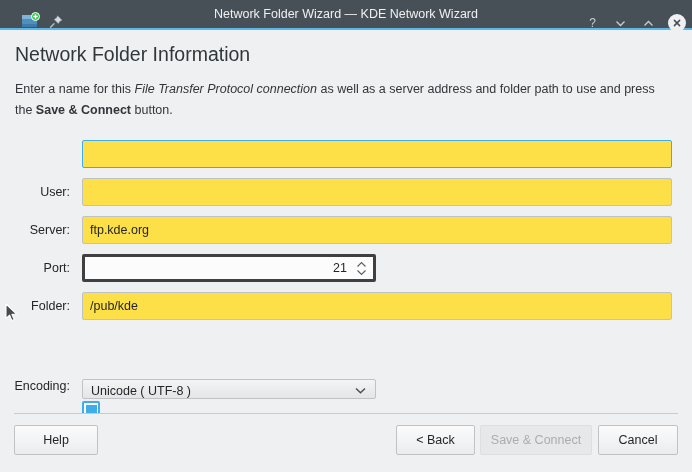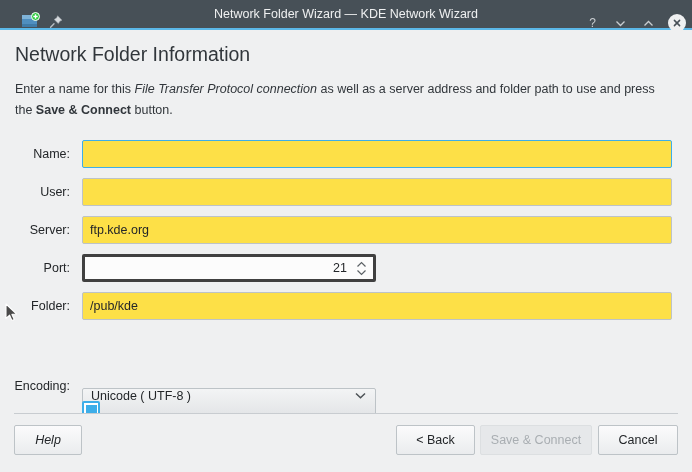--- a/index.html
+++ b/index.html
@@ -168,29 +168,29 @@
     display: flex;
     flex-direction: column;
     align-items: center;
     justify-content: center;
     gap: 1px;
     width: 13px;
   }
   .combo {
     position: absolute;
     left: 82px;
-    top: 16px;
+    top: 7px;
     width: 294px;
-    height: 28px;
+    height: 20px;
     box-sizing: border-box;
     background: linear-gradient(#f3f4f5, #e3e5e7);
     border: 1px solid #bdc3c7;
     border-radius: 2px;
     display: flex;
-    align-items: flex-start;
+    align-items: flex-end;
     padding: 0 8px 0 8px;
   }
   .combo-value {
     font-size: 12.5px;
     color: #232629;
     flex: 1;
   }
 
   
   .checkrow {
@@ -251,21 +251,21 @@
     display: flex;
     align-items: center;
     justify-content: center;
     cursor: default;
   }
   .btn.disabled {
     background: #e6e8ea;
     border: 1px solid #dcdfe1;
     color: #a9aeb2;
   }
-  #help-button   { left: 14px;  width: 68px; font-style: italic; }
+  #help-button   { left: 14px;  width: 84px; }
   #back-button   { left: 396px; width: 79px; }
   #save-button   { left: 480px; width: 112px; }
   #cancel-button { left: 598px; width: 80px; }
 
   
   .cursor {
     position: absolute;
     left: 5px;
     top: 303px;
     width: 14px;
@@ -328,21 +328,20 @@
 
   <div class="page-title">Network Folder Information</div>
 
   <div class="page-desc">
     <span>Enter a name for this </span><i>File Transfer Protocol connection</i><span> as well as a server address and folder path to use and press the </span><b>Save &amp; Connect</b><span> button.</span>
   </div>
 
   <div class="form">
 
     <div class="row" style="top:0px;">
-      <div class="row-label">Name:</div>
       <input class="field wide focused" type="text" value="" style="">
     </div>
 
     <div class="row" style="top:38px;">
       <div class="row-label">User:</div>
       <input class="field wide" type="text" value="" style="">
     </div>
 
     <div class="row" style="top:76px;">
       <div class="row-label">Server:</div>

